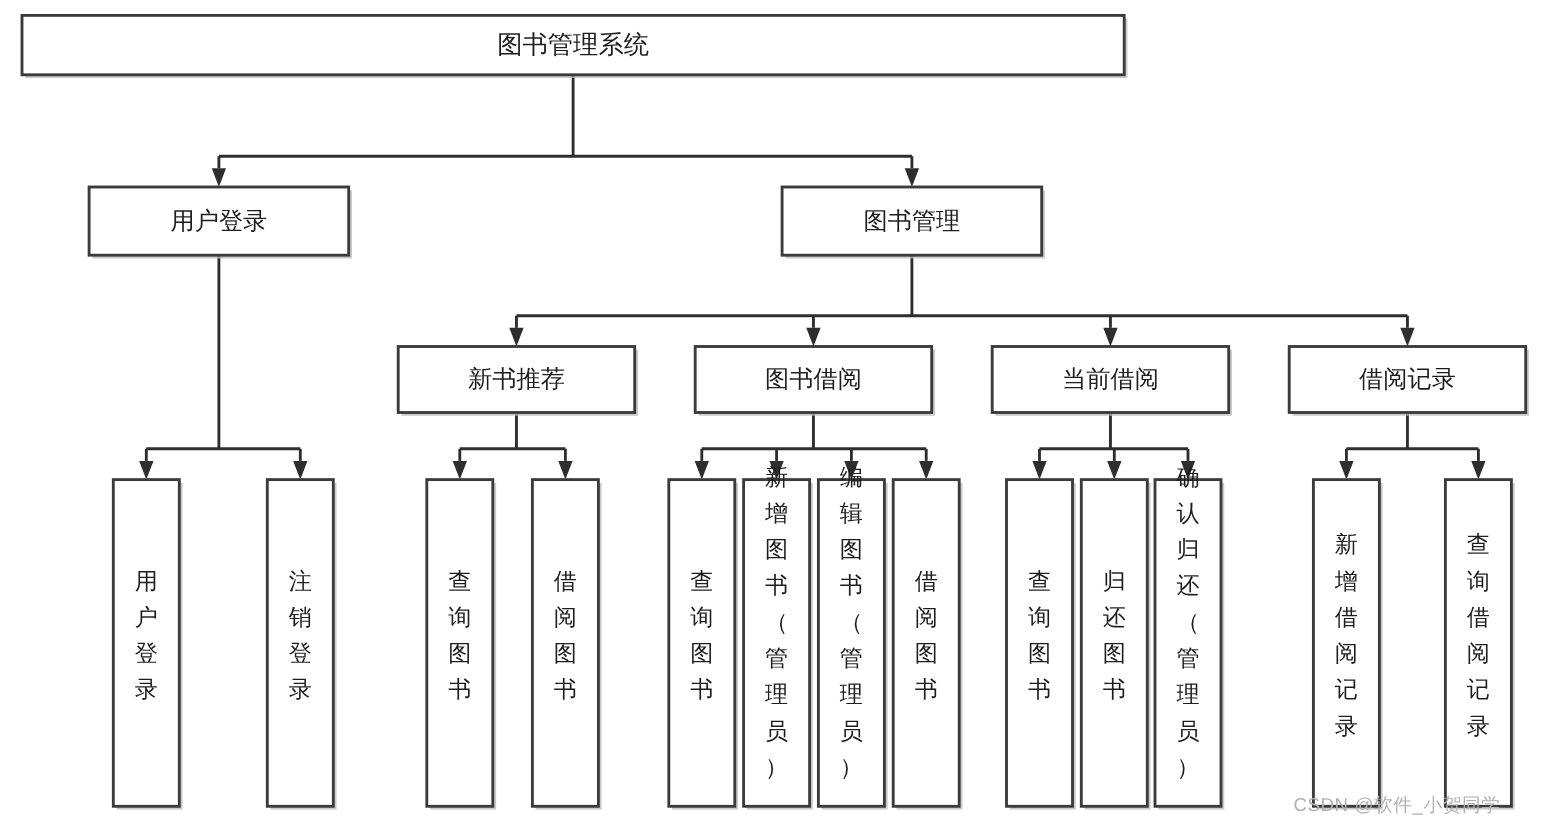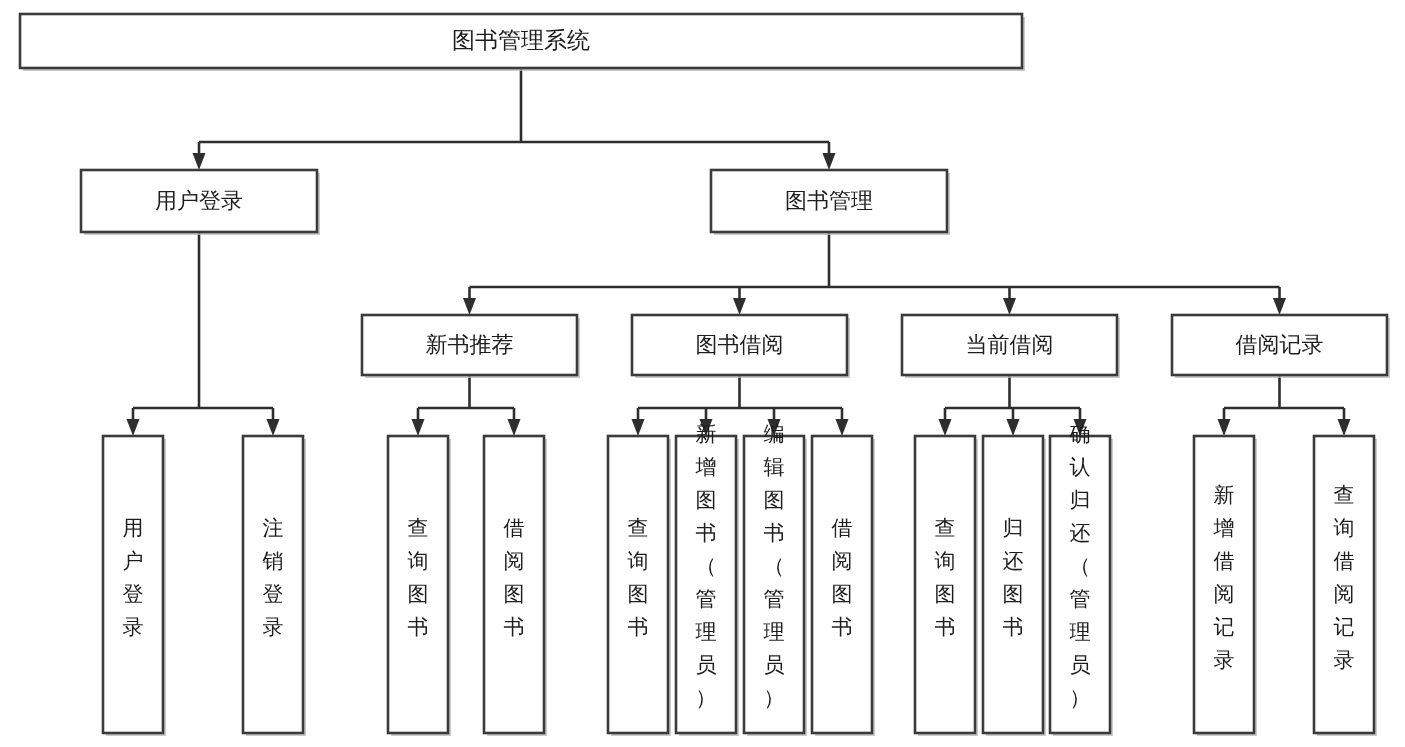--- a/index.html
+++ b/index.html
@@ -209,13 +209,14 @@
           <text class="label-v" x="1224" y="502"><tspan x="1224" dy="0">新</tspan><tspan x="1224" dy="33">增</tspan><tspan x="1224" dy="33">借</tspan><tspan x="1224" dy="33">阅</tspan><tspan x="1224" dy="33">记</tspan><tspan x="1224" dy="33">录</tspan></text>
         </g>
         <g>
           <rect class="node-shadow" x="1317" y="439" width="60" height="297"></rect>
           <rect class="node-box" x="1314" y="436" width="60" height="297"></rect>
           <text class="label-v" x="1344" y="502"><tspan x="1344" dy="0">查</tspan><tspan x="1344" dy="33">询</tspan><tspan x="1344" dy="33">借</tspan><tspan x="1344" dy="33">阅</tspan><tspan x="1344" dy="33">记</tspan><tspan x="1344" dy="33">录</tspan></text>
         </g>
       </g>
     </svg>
 
+  <div class="watermark">CSDN @软件_小贺同学</div>
 </div>
 
 </body></html>

